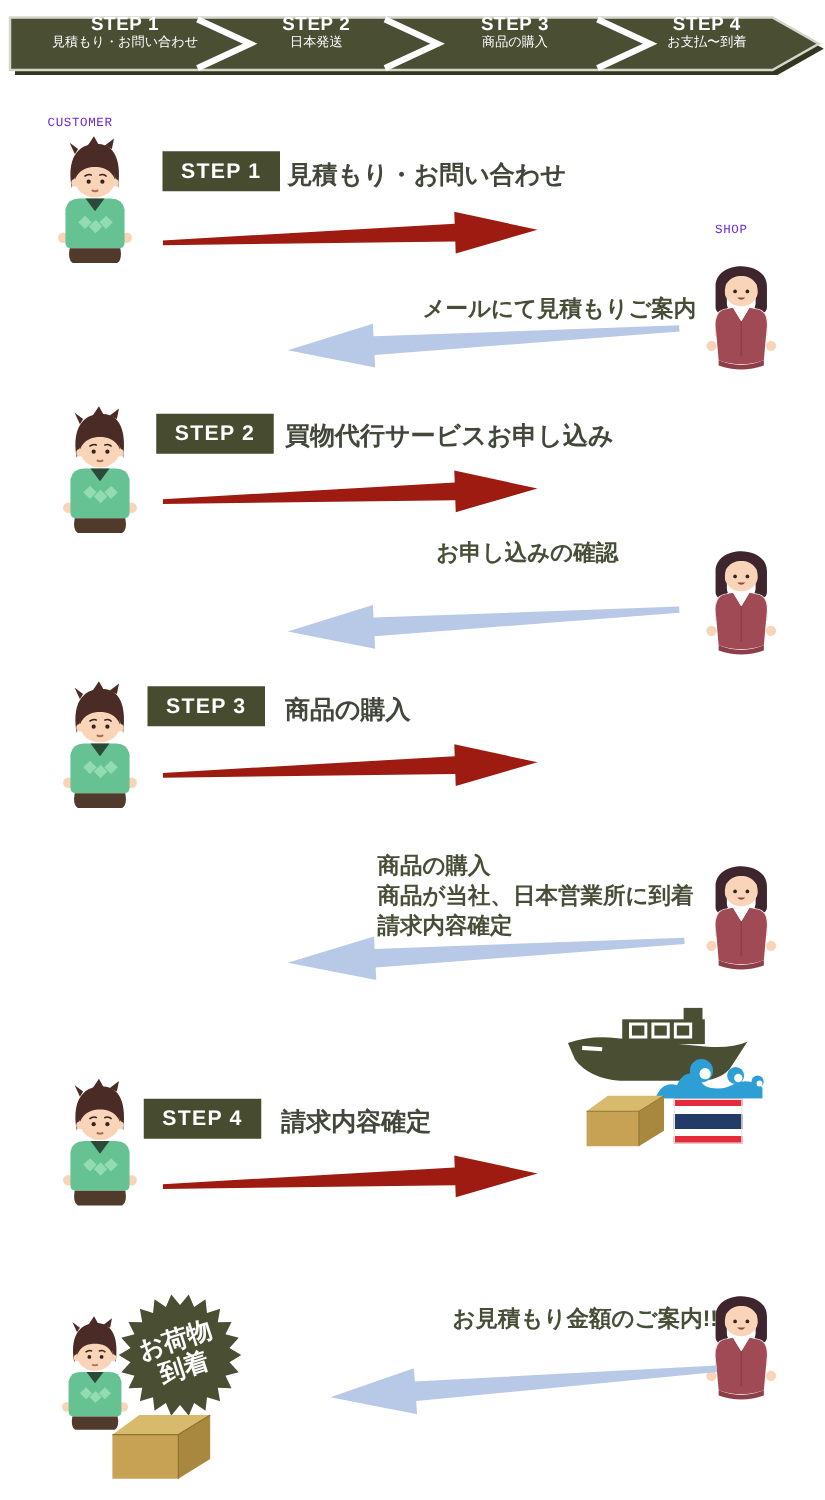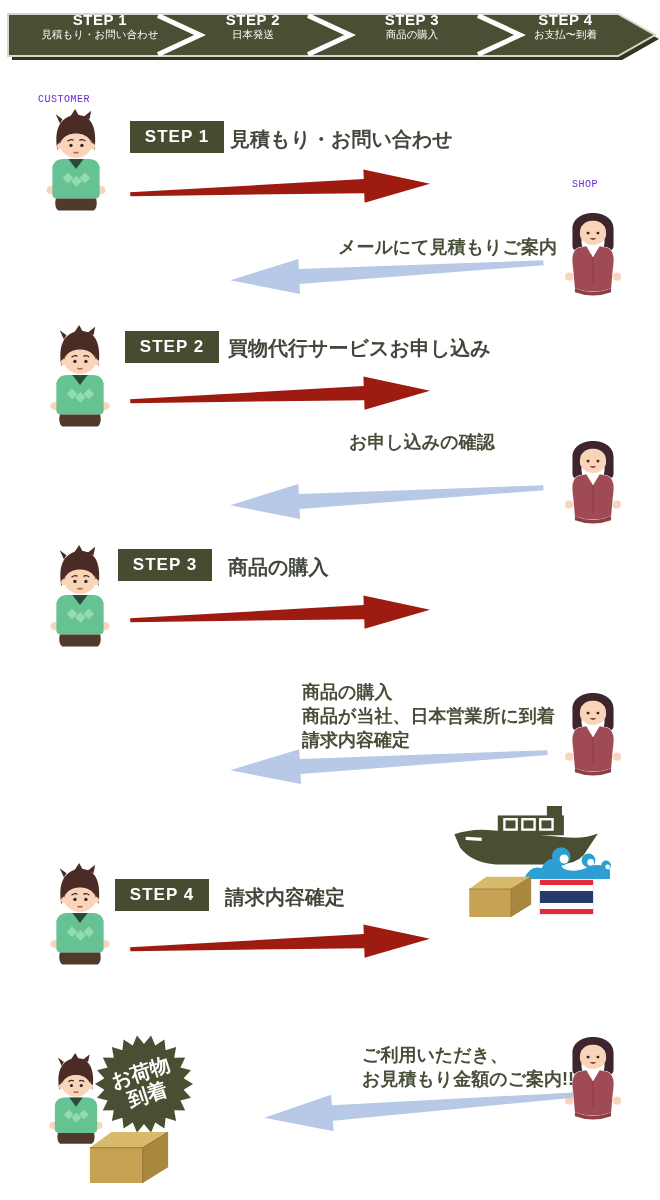--- a/index.html
+++ b/index.html
@@ -232,21 +232,20 @@
 
   <div class="abs step-tag" style="left:115px;top:879px;">STEP 4</div>
   <div class="abs step-title" style="left:225px;top:884px;">請求内容確定</div>
   <div class="abs" style="left:130px;top:925px;width:302px;height:38px;transform:rotate(-2deg);">
     <svg class="arrow-svg">
         <use href="#sym-red-arrow" width="100%" height="100%"></use>
       </svg>
   </div>
 
   <div class="abs caption" style="left:362px;top:1044px;">
-    <div>ご利用いただき、</div>
     <div>お見積もり金額のご案内!!</div>
   </div>
   <div class="abs" style="left:262px;top:1086px;width:312px;height:42px;transform:rotate(-4deg);">
     <svg class="arrow-svg">
         <use href="#sym-blue-arrow" width="100%" height="100%"></use>
       </svg>
   </div>
 
   <div class="abs" style="left:94px;top:1034px;width:100px;height:100px;">
     <svg width="100" height="100" viewBox="0 0 100 100">

